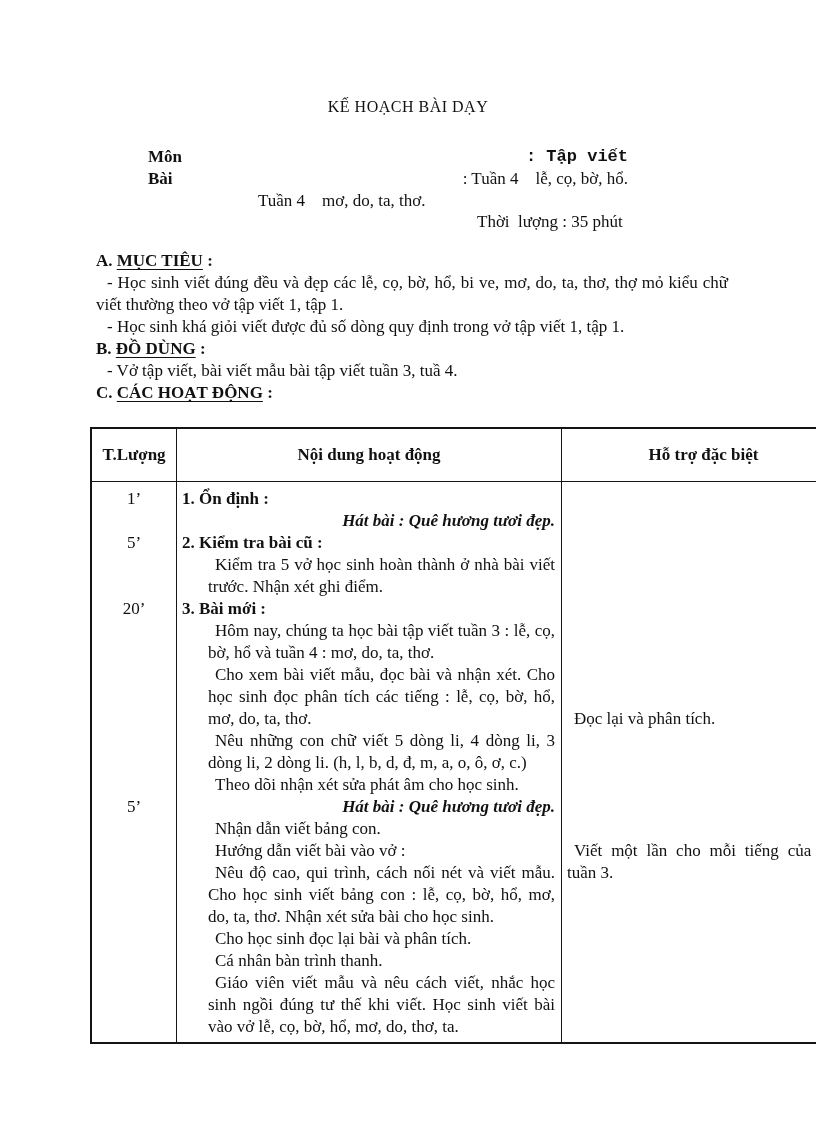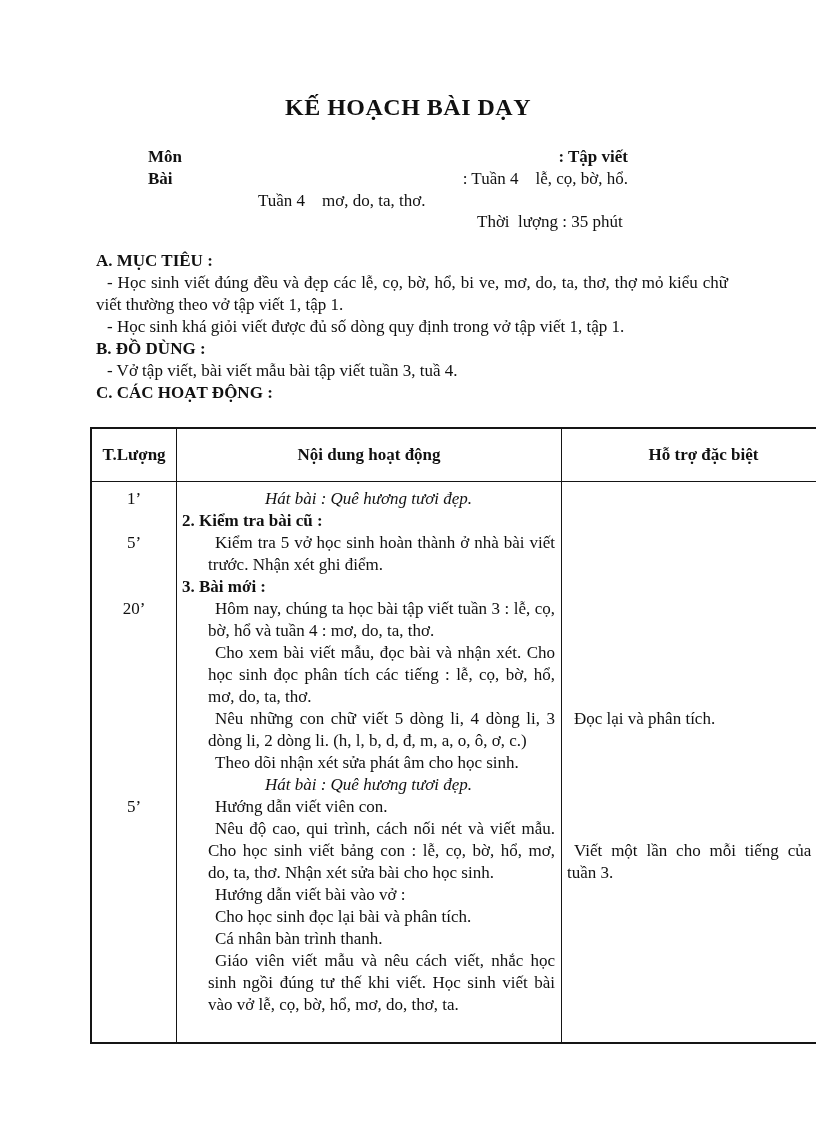--- a/index.html
+++ b/index.html
@@ -9,46 +9,46 @@
     width: 816px;
     height: 1123px;
     margin: 0 auto;
     background: #ffffff;
     font-family: "Liberation Serif", "DejaVu Serif", serif;
     font-size: 17px;
     line-height: 22px;
     color: #111111;
     overflow: hidden;
   }
-  .bold { font-weight: bold; }
+  .bold { font-weight: bold; font-family: Liberation Mono, monospace; }
   .pre { white-space: pre-wrap; }
 
   .doc-title {
     position: absolute;
     top: 96px; left: 0; right: 0;
     text-align: center;
-    font-size: 24px;
-    font-weight: bold;
+    font-size: 16px;
+    font-weight: normal;
     letter-spacing: 0.5px;
   }
 
   .meta { position: absolute; top: 146px; left: 148px; width: 480px; }
   .meta-row { display: flex; justify-content: space-between; }
   .meta-label { width: 100px; font-weight: bold; }
   .meta-line2 { padding-left: 110px; }
   .duration { position: absolute; top: 211px; left: 477px; }
 
   .sections {
     position: absolute;
     top: 250px; left: 96px;
     width: 632px;
     text-align: justify;
   }
   .sec-head { font-weight: bold; text-align: left; }
-  .sec-head .u { text-underline-offset: 3px; }
+  .sec-head .u { text-decoration: underline; text-underline-offset: 3px; }
   .sec-item { text-indent: 11px; }
 
   .doc-table {
     position: absolute;
     top: 427px; left: 90px;
     width: 757px;
     border: 2px solid #151515;
   }
   .thead {
     display: flex;
@@ -60,21 +60,21 @@
   .tbody { display: flex; height: 560px; }
   .col-time  { width: 85px;  border-right: 1px solid #151515; }
   .col-main  { width: 385px; border-right: 1px solid #151515; }
   .col-supp  { flex: 1; }
 
   .cell-time { position: relative; }
   .time-item { position: absolute; left: 0; width: 100%; text-align: center; }
 
   .cell-main { padding: 6px 6px 0 5px; overflow: hidden; text-align: justify; }
   .cell-main .h { font-weight: bold; text-align: left; }
-  .cell-main .song { text-align: center; font-style: italic; }
+  .cell-main .song { text-align: right; font-style: italic; font-weight: bold; }
   .cell-main .p { text-indent: 7px; margin-left: 26px; }
 
   .cell-supp { position: relative; }
   .supp-item {
     position: absolute;
     left: 5px; right: 4px;
     text-align: justify;
     text-indent: 7px;
   }
 </style>
@@ -119,32 +119,33 @@
     <div class="tbody">
 
       <div class="cell-time col-time">
         <div class="time-item" style="top:6px">1’</div>
         <div class="time-item" style="top:50px">5’</div>
         <div class="time-item" style="top:116px">20’</div>
         <div class="time-item" style="top:314px">5’</div>
       </div>
 
       <div class="cell-main col-main">
+        <div class="h">1. Ổn định :</div>
         <div class="song">Hát bài : Quê hương tươi đẹp.</div>
         <div class="h">2. Kiểm tra bài cũ :</div>
         <div class="p">Kiểm tra 5 vở học sinh hoàn thành ở nhà bài viết trước. Nhận xét ghi điểm.</div>
         <div class="h">3. Bài mới :</div>
         <div class="p">Hôm nay, chúng ta học bài tập viết tuần 3 : lễ, cọ, bờ, hổ và tuần 4 : mơ, do, ta, thơ.</div>
         <div class="p">Cho xem bài viết mẫu, đọc bài và nhận xét. Cho học sinh đọc phân tích các tiếng : lễ, cọ, bờ, hổ, mơ, do, ta, thơ.</div>
         <div class="p">Nêu những con chữ viết 5 dòng li, 4 dòng li, 3 dòng li, 2 dòng li. (h, l, b, d, đ, m, a, o, ô, ơ, c.)</div>
         <div class="p">Theo dõi nhận xét sửa phát âm cho học sinh.</div>
         <div class="song">Hát bài : Quê hương tươi đẹp.</div>
-        <div class="p">Hướng dẫn viết viên con.</div>
+        <div class="p">Nhận dẫn viết bảng con.</div>
+        <div class="p">Hướng dẫn viết bài vào vở :</div>
         <div class="p">Nêu độ cao, qui trình, cách nối nét và viết mẫu. Cho học sinh viết bảng con : lễ, cọ, bờ, hổ, mơ, do, ta, thơ. Nhận xét sửa bài cho học sinh.</div>
-        <div class="p">Hướng dẫn viết bài vào vở :</div>
         <div class="p">Cho học sinh đọc lại bài và phân tích.</div>
         <div class="p">Cá nhân bàn trình thanh.</div>
         <div class="p">Giáo viên viết mẫu và nêu cách viết, nhắc học sinh ngồi đúng tư thế khi viết. Học sinh viết bài vào vở lễ, cọ, bờ, hổ, mơ, do, thơ, ta.</div>
       </div>
 
       <div class="cell-supp col-supp">
         <div class="supp-item" style="top:226px">Đọc lại và phân tích.</div>
         <div class="supp-item" style="top:358px">Viết một lần cho mỗi tiếng của bài tuần 3.</div>
       </div>
 

